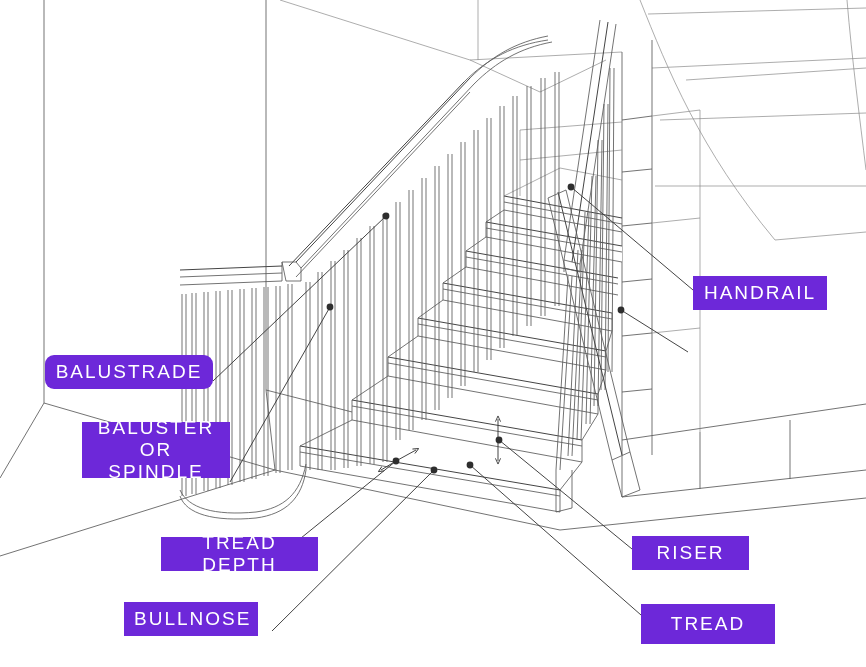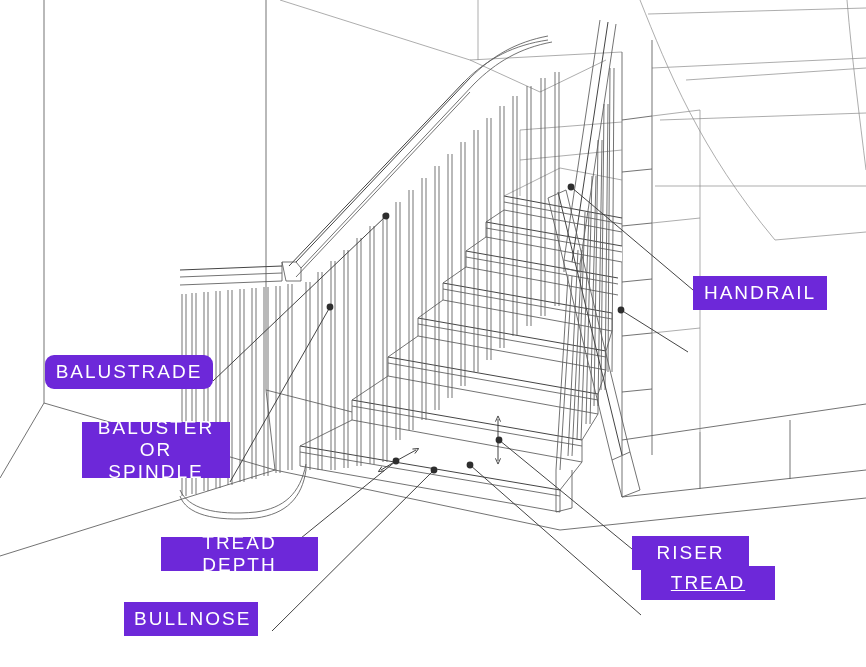--- a/index.html
+++ b/index.html
@@ -333,17 +333,17 @@
 
   <div class="lbl" style="left:693px;top:276px;width:134px;height:34px;">
     <span>HANDRAIL</span>
   </div>
 
 
   <div class="lbl" style="left:632px;top:536px;width:117px;height:34px;">
     <span>RISER</span>
   </div>
 
-  <div class="lbl" style="left:641px;top:566px;width:134px;height:34px;text-decoration:underline;">
+  <div class="lbl" style="left:641px;top:604px;width:134px;height:40px;">
     <span>TREAD</span>
   </div>
 
 </div>
 
 </body></html>

